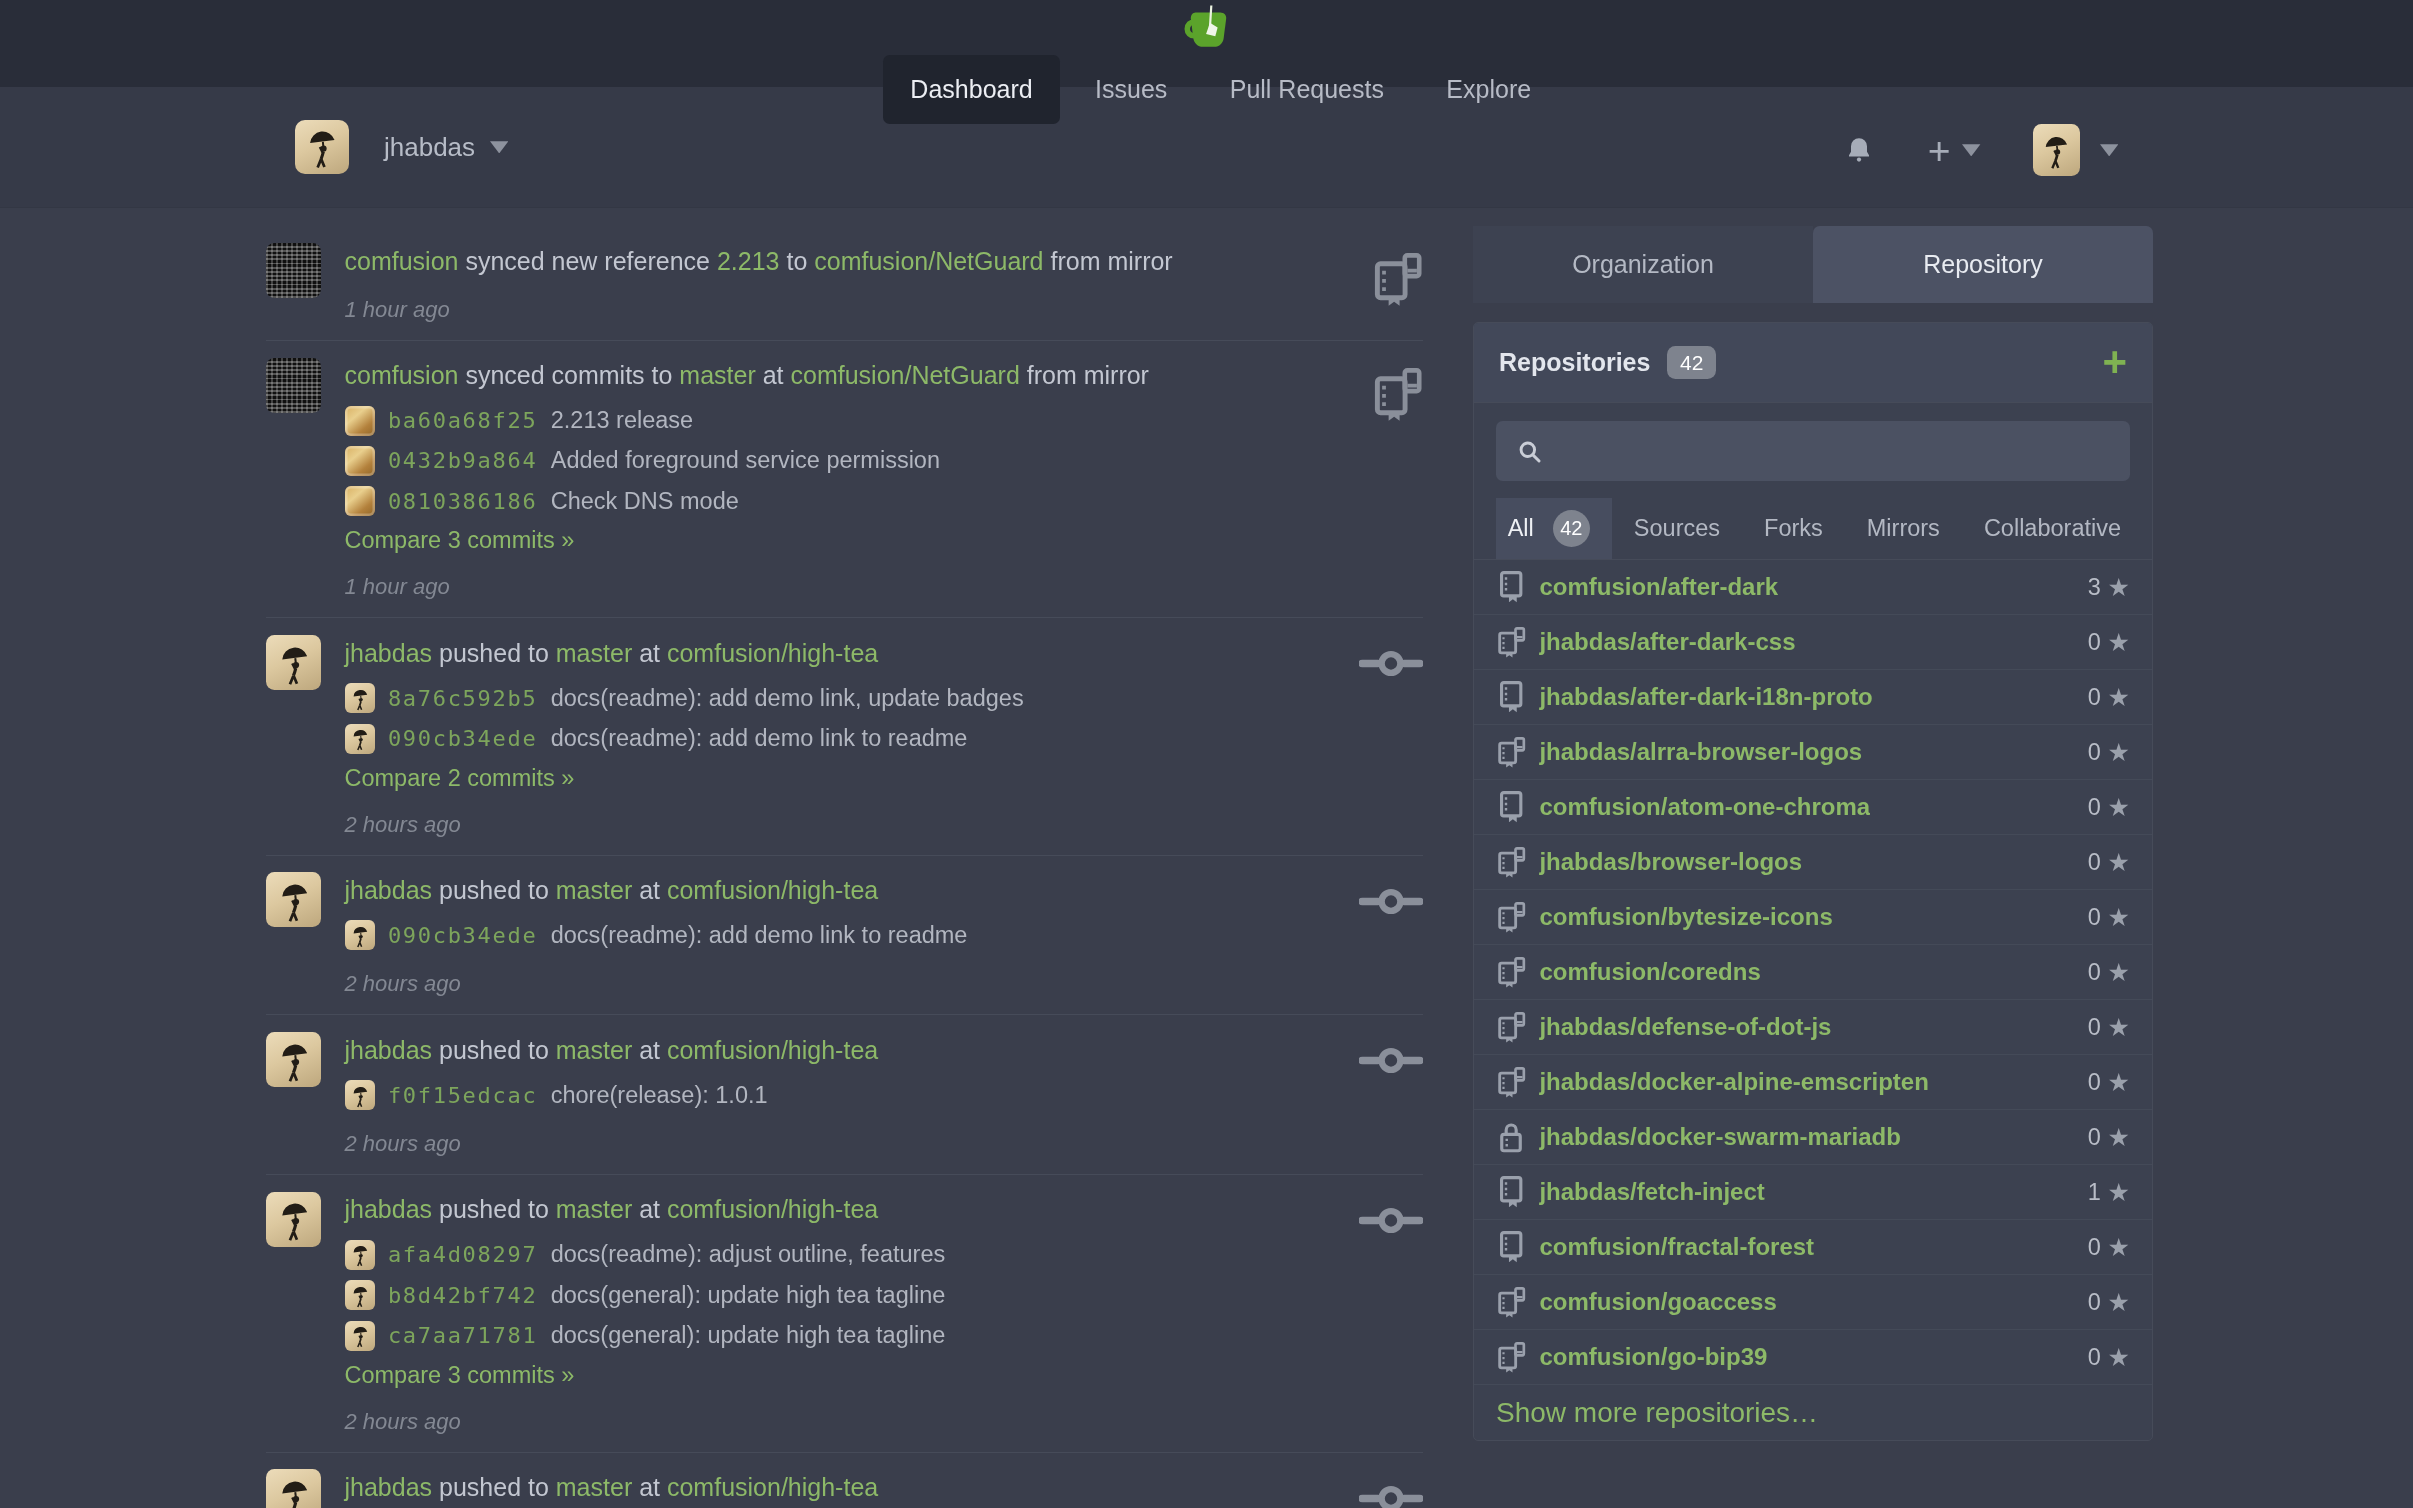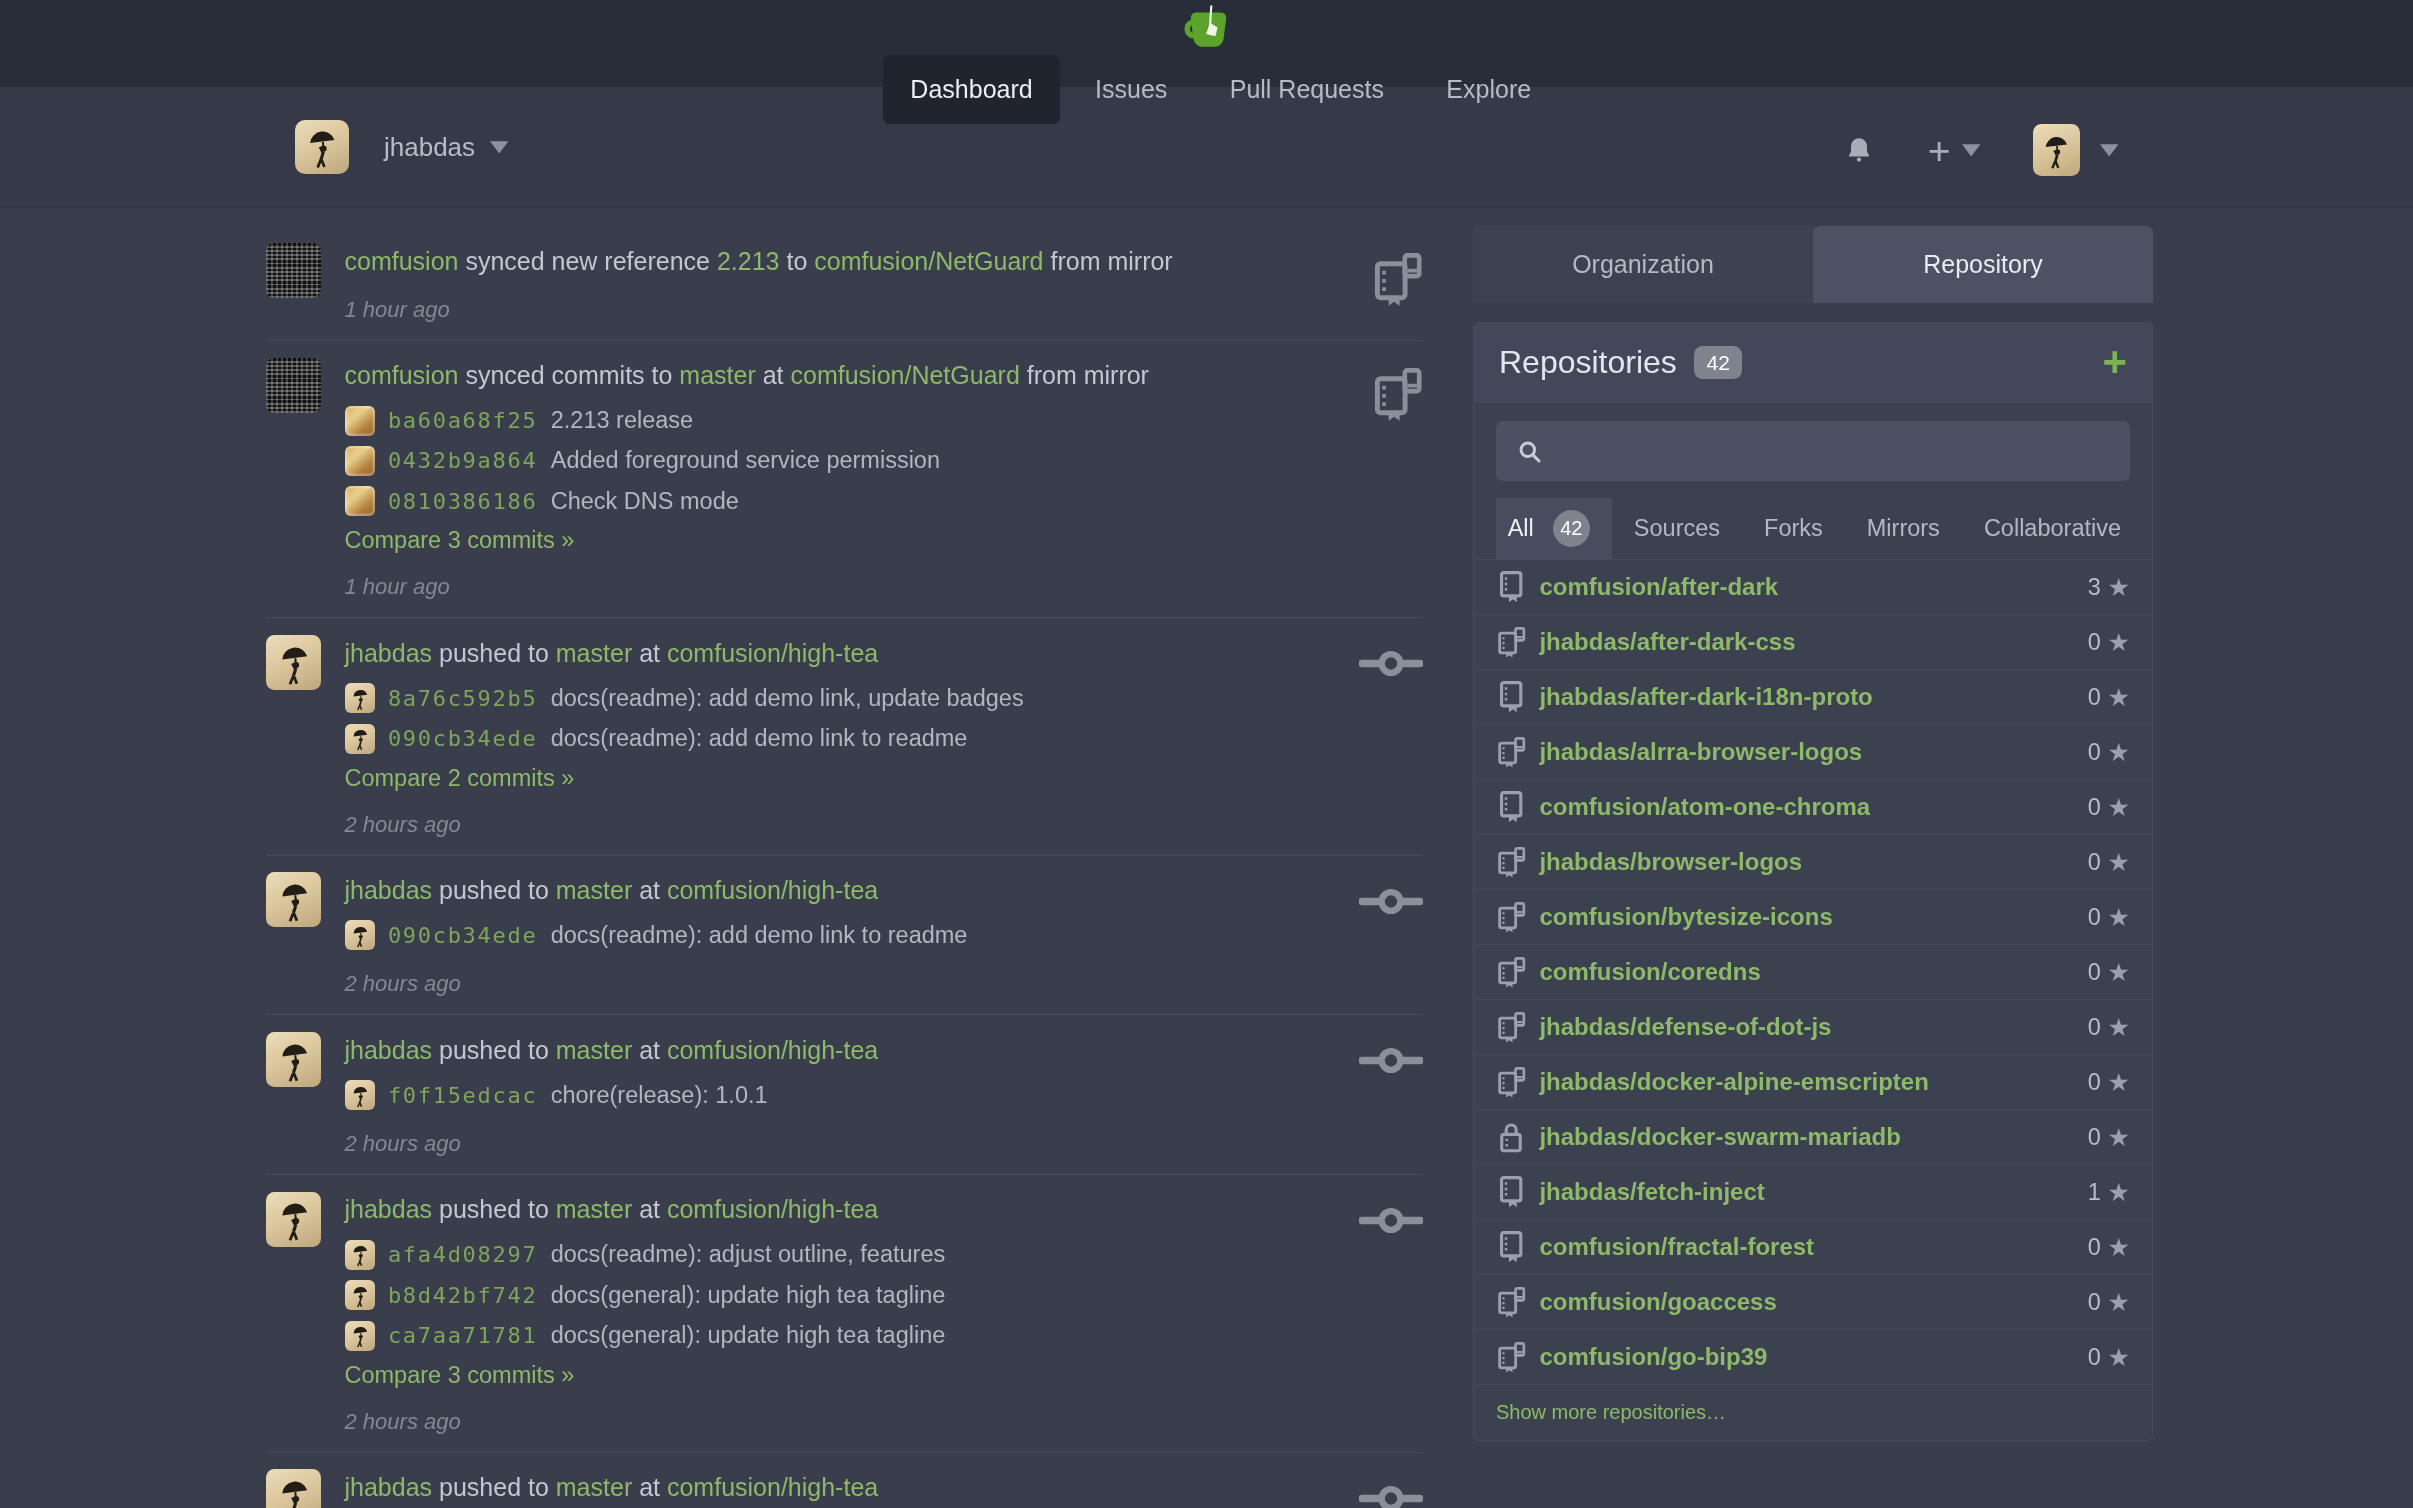--- a/index.html
+++ b/index.html
@@ -88,21 +88,21 @@
   .side-tab {
     flex:1; display:flex; align-items:center; justify-content:center;
     font-size:25px; color:#b4b9c4; background:#3d4251; cursor:pointer;
   }
   .side-tab.active { background:#4c5264; color:#e8ebf1; border-radius:6.7px 6.7px 0 0; }
   .panel { margin-top:18.4px; border:1.7px solid #464b59; border-radius:5px; background:#3c4150; overflow:hidden; }
   .panel-header {
     background:#424859; height:80px; display:flex; align-items:center;
     padding:0 25px; border-bottom:1.7px solid #464b59;
   }
-  .panel-title { font-size:32px; font-weight:normal; color:#e3e6ed; }
+  .panel-title { font-size:25px; font-weight:bold; color:#e3e6ed; }
   .count-badge {
     margin-left:17px; background:#7e838e; color:#fff; font-size:21px;
     padding:5.9px 12.6px; border-radius:8.4px; line-height:1;
   }
   .add-repo { margin-left:auto; color:#7fb252; font-size:42px; font-weight:bold; line-height:0.8; cursor:pointer; }
   .search-wrap { padding:18.4px 22px 17px; }
   .search-box {
     background:#4b5162; border-radius:6.7px; height:60px;
     display:flex; align-items:center; padding:0 20px;
   }
@@ -122,21 +122,21 @@
   }
   .repo-row {
     height:55px; display:flex; align-items:center; gap:13.4px;
     padding:0 22px; border-bottom:1.7px solid #444a58; cursor:pointer;
   }
   .repo-icon { width:30px; height:34px; color:#9aa0ac; flex:none; }
   .repo-name { font-size:24px; font-weight:bold; color:var(--green); white-space:nowrap; overflow:hidden; text-overflow:ellipsis; }
   .repo-stars { margin-left:auto; display:flex; align-items:center; gap:6.7px; }
   .star-count { font-size:23.5px; color:#b9bdc7; }
   .star-glyph { font-size:25px; color:#9aa0ab; line-height:1; }
-  .show-more { height:55px; display:flex; align-items:center; padding:0 22px; font-size:20px; color:var(--green); cursor:pointer; }
+  .show-more { height:55px; display:flex; align-items:center; padding:0 22px; font-size:28px; color:var(--green); cursor:pointer; }
 
   :root { --green:#8db968; --hash-green:#7da55c; }
 </style>
 </head>
 <body>
 
 <svg width="0" height="0" style="position:absolute" aria-hidden="true">
   <defs>
     <symbol id="icon-repo" viewBox="0 0 16 18">
       <rect x="2.9" y="1.2" width="10.4" height="12.6" rx="1.2" fill="none" stroke="currentColor" stroke-width="1.7"></rect>

